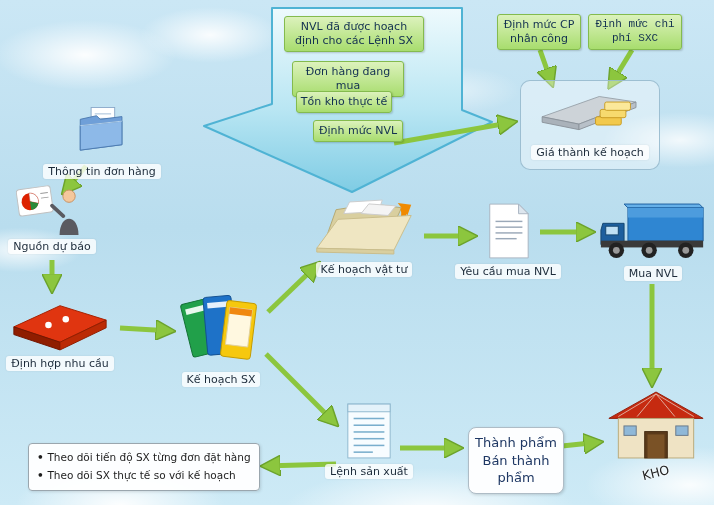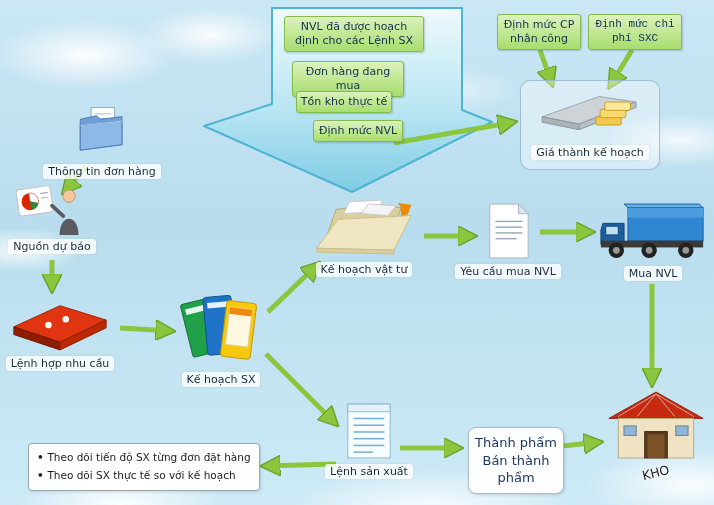--- a/index.html
+++ b/index.html
@@ -141,21 +141,21 @@
   </div>
 
   <div class="node" style="left:8px;top:294px;width:104px;">
     <svg width="100" height="58" viewBox="0 0 104 60">
       <polygon points="4,34 52,12 100,27 52,50" fill="#e03510" stroke="#a32000"></polygon>
       <polygon points="4,34 52,50 52,58 4,42" fill="#8f1d00" stroke="#701500"></polygon>
       <polygon points="52,50 100,27 100,35 52,58" fill="#bb2a05" stroke="#8f1d00"></polygon>
       <circle cx="40" cy="32" r="3.4" fill="#ffffff"></circle>
       <circle cx="58" cy="26" r="3.4" fill="#ffffff"></circle>
     </svg>
-    <div class="nlabel">Lệnh hợp nhu cầu</div>
+    <div class="nlabel">Định hợp nhu cầu</div>
   </div>
 
   <div class="node" style="left:178px;top:288px;width:86px;">
     <svg width="86" height="80" viewBox="0 0 92 84">
       <g transform="rotate(-14 28 46)">
         <rect x="10" y="12" width="30" height="58" rx="3" fill="#21a04a" stroke="#127034"></rect>
         <rect x="14" y="18" width="22" height="6" fill="#e8f8ee"></rect>
       </g>
       <g transform="rotate(-5 46 48)">
         <rect x="30" y="8" width="30" height="62" rx="3" fill="#1e72c8" stroke="#124e90"></rect>

